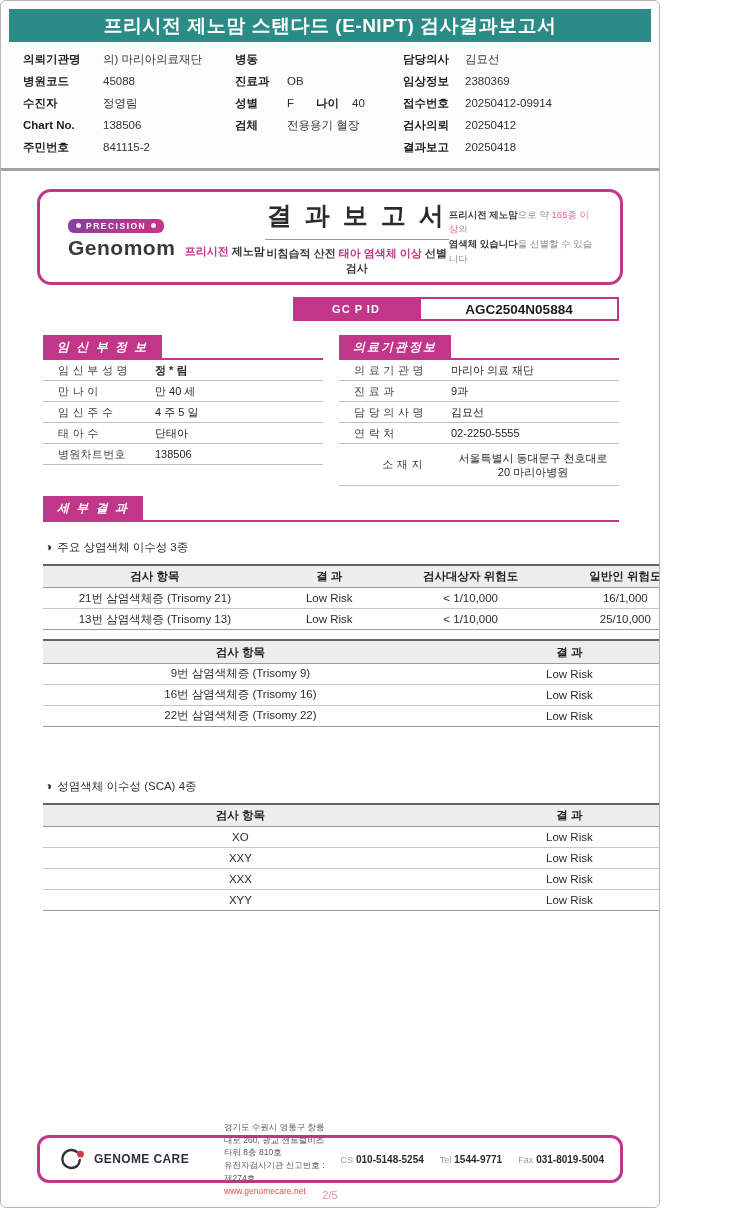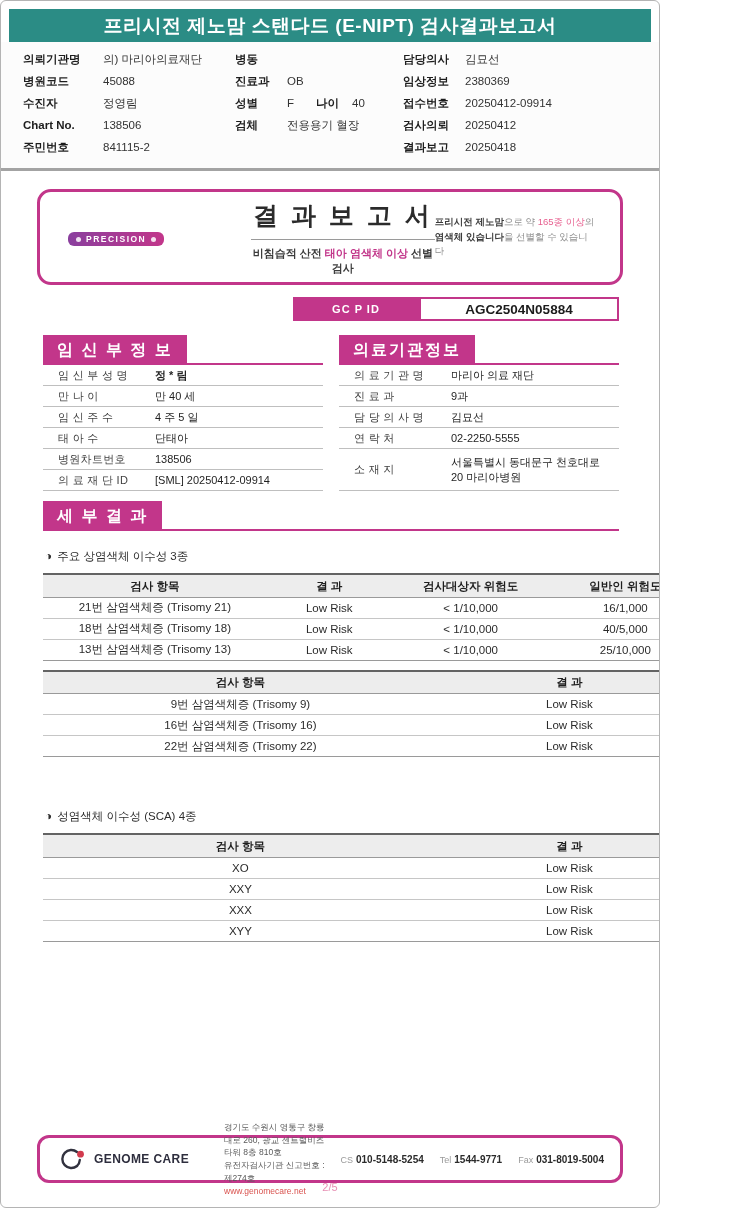--- a/index.html
+++ b/index.html
@@ -70,28 +70,28 @@
   }
   .gcpid-value{
     width:200px;border:2px solid var(--magenta);background:#fff;color:#1c1c1c;
     font-size:13.5px;font-weight:bold;display:flex;align-items:center;justify-content:center;
   }
   
   .info-tables{display:flex;gap:16px;margin:14px 40px 0 42px;}
   .info-table{flex:1;}
   .tab-row{border-bottom:2px solid var(--magenta);line-height:0;}
   .tab{
-    display:inline-block;background:var(--magenta);color:#fff;font-size:16px;font-weight:bold;
-    padding:5px 14px 4px;letter-spacing:2px;min-width:100px;text-align:center;line-height:1.2;
+    display:inline-block;background:var(--magenta);color:#fff;font-size:12px;font-weight:bold;
+    padding:5px 14px 4px;letter-spacing:2px;min-width:100px;text-align:center;line-height:1.2;font-style:italic;
   }
   .info-row{display:flex;align-items:center;min-height:21px;border-bottom:1px solid #bfbfbf;font-size:11px;}
   .info-label{width:112px;padding-left:15px;color:#3f3f3f;letter-spacing:.3px;flex:0 0 auto;}
   .info-value{flex:1;color:#1f1f1f;padding-right:4px;line-height:1.3;}
   .info-value.bold{font-weight:bold;}
-  .info-row.tall{min-height:42px;}
+  .info-row.tall{min-height:42px;text-align:center;}
   
   .results-tab-row{margin:10px 40px 0 42px;border-bottom:2px solid var(--magenta);line-height:0;}
   .section-heading{margin:18px 0 0 44px;font-size:11.5px;color:#2e2e2e;}
   .section-heading .bullet{font-size:12px;margin-right:5px;}
   .results-table{width:658px;margin:9px 0 0 42px;border-collapse:collapse;table-layout:fixed;font-size:11.5px;}
   .results-table thead th{
     background:#ededed;border-top:2px solid #636363;border-bottom:1px solid #9a9a9a;
     height:23px;font-weight:bold;color:#1f1f1f;text-align:center;
   }
   .results-table tbody td{height:21px;text-align:center;border-bottom:1px solid var(--line);color:#2b2b2b;}
@@ -105,21 +105,21 @@
     display:flex;align-items:center;padding:0 16px 0 18px;gap:14px;
   }
   .footer-logo{display:flex;align-items:center;gap:6px;width:152px;flex:0 0 auto;}
   .footer-logo-text{font-size:12px;font-weight:800;color:#2e2e3e;letter-spacing:.4px;white-space:nowrap;}
   .footer-address{flex:1;font-size:8.5px;color:#5a5a5a;line-height:1.5;}
   .footer-website{color:#d9534f;text-decoration:none;}
   .footer-contacts{display:flex;gap:16px;align-items:center;flex:0 0 auto;}
   .contact{font-size:10px;white-space:nowrap;}
   .contact-label{color:#9a9a9a;font-size:9px;margin-right:3px;}
   .contact-value{color:#2b2b2b;font-weight:bold;}
-  .page-num{position:absolute;left:0;right:0;bottom:14px;text-align:center;font-size:11px;color:#e78fb3;}
+  .page-num{position:absolute;left:0;right:0;bottom:6px;text-align:center;font-size:11px;color:#e78fb3;}
 </style>
 </head>
 <body>
 
 <div class="page">
 
   <div class="title-bar">프리시전 제노맘 스탠다드 (E-NIPT) 검사결과보고서</div>
 
   <div class="patient-header">
     <div class="ph-col1">
@@ -188,20 +188,24 @@
     </div>
   </div>
 
   <div class="report-box">
     <div class="brand">
       <div class="brand-pill">
         <span class="dot"></span>
         <span>PRECISION</span>
         <span class="dot"></span>
       </div>
+      <div class="brand-line">
+        <span class="brand-name">Genomom</span>
+        <span class="brand-kr"><span class="accent">프리시전</span> <span>제노맘</span></span>
+      </div>
     </div>
     <div class="report-title-block">
       <div class="report-title">결 과 보 고 서</div>
       <div class="report-subtitle">
         <span>비침습적 산전 </span><span class="accent">태아 염색체 이상</span><span> 선별검사</span>
       </div>
     </div>
     <div class="report-side">
       <b>프리시전 제노맘</b><span>으로 약 </span><span class="accent">165종 이상</span><span>의</span><br>
       <b>염색체 있습니다</b><span>을 선별할 수 있습니다</span>
@@ -228,24 +232,20 @@
         <span class="info-label">임 신 주 수</span>
         <span class="info-value">4 주 5 일</span>
       </div>
       <div class="info-row">
         <span class="info-label">태   아   수</span>
         <span class="info-value">단태아</span>
       </div>
       <div class="info-row">
         <span class="info-label">병원차트번호</span>
         <span class="info-value">138506</span>
-      </div>
-      <div class="info-row">
-        <span class="info-label">의 료 재 단  ID</span>
-        <span class="info-value">[SML] 20250412-09914</span>
       </div>
     </div>
     <div class="info-table">
       <div class="tab-row"><div class="tab">의료기관정보</div></div>
       <div class="info-row">
         <span class="info-label">의 료 기 관 명</span>
         <span class="info-value">마리아 의료 재단</span>
       </div>
       <div class="info-row">
         <span class="info-label">진   료   과</span>
@@ -285,26 +285,20 @@
         <th>검사대상자 위험도</th>
         <th>일반인 위험도</th>
       </tr>
     </thead>
     <tbody>
       <tr>
         <td>21번 삼염색체증 (Trisomy 21)</td>
         <td>Low Risk</td>
         <td>&lt; 1/10,000</td>
         <td>16/1,000</td>
-      </tr>
-      <tr>
-        <td>18번 삼염색체증 (Trisomy 18)</td>
-        <td>Low Risk</td>
-        <td>&lt; 1/10,000</td>
-        <td>40/5,000</td>
       </tr>
       <tr>
         <td>13번 삼염색체증 (Trisomy 13)</td>
         <td>Low Risk</td>
         <td>&lt; 1/10,000</td>
         <td>25/10,000</td>
       </tr>
     </tbody>
   </table>
 

